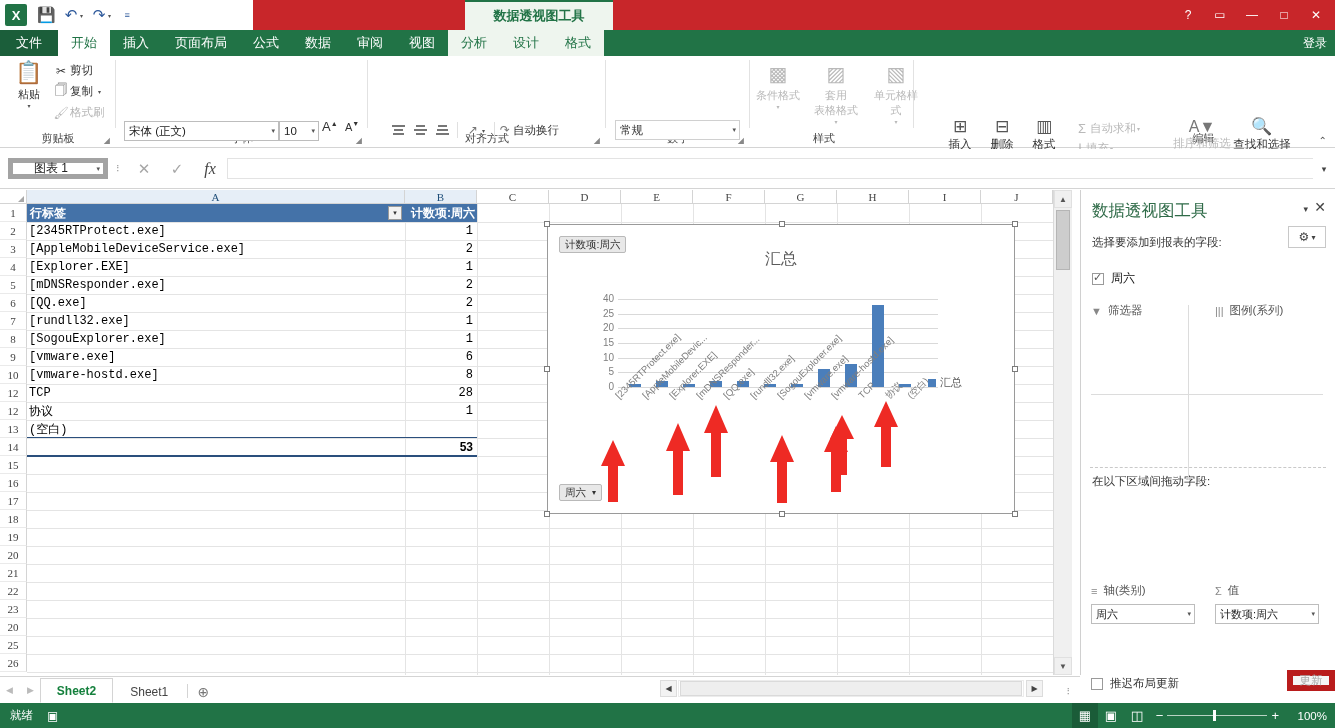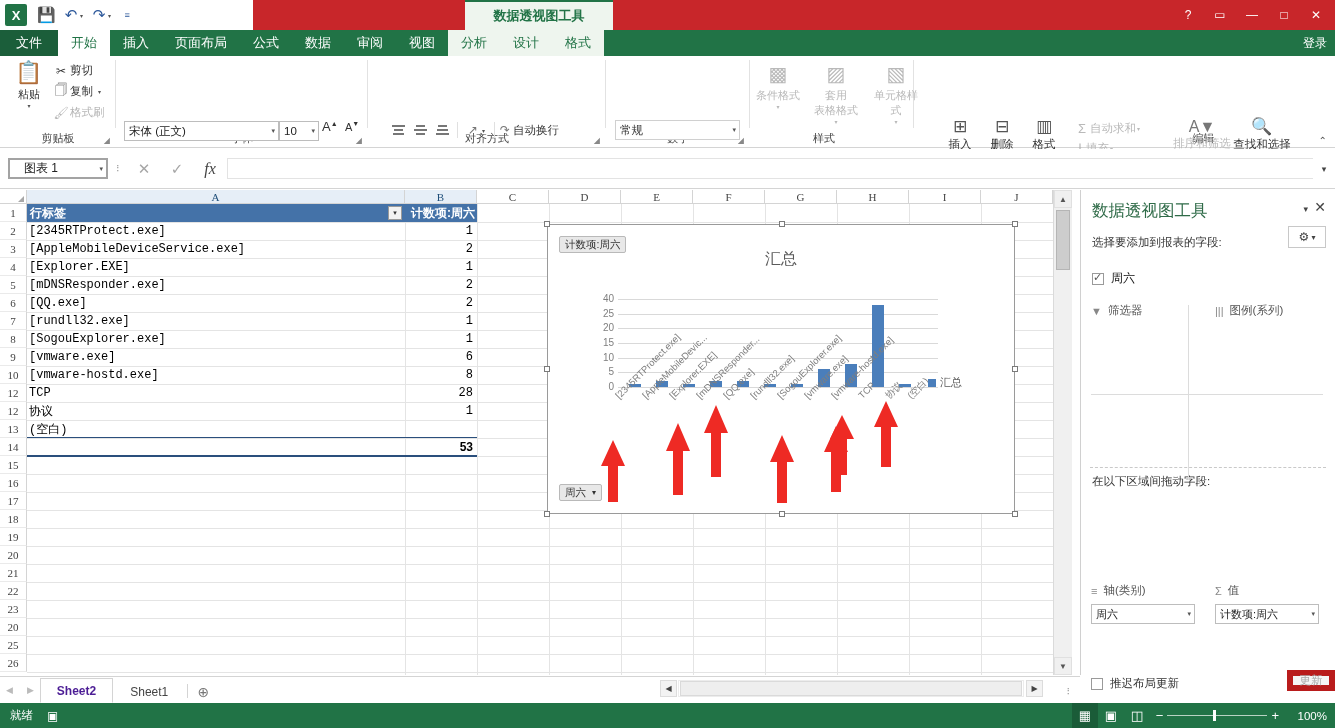--- a/index.html
+++ b/index.html
@@ -118,22 +118,22 @@
   .cellbtn { position:absolute; top:62px; width:40px; text-align:center; font-size:11.5px; color:#333; }
   .cellbtn .gi { font-size:17px; display:block; color:#555; }
 
   
   .ebtn { display:flex; align-items:center; height:20px; font-size:11.5px; color:#b9b9b9; gap:4px;}
   .ebtn.dark { color:#333; }
 
   
   .fbar { position:absolute; left:0; top:149px; width:1335px; height:40px; background:#fff;
           border-bottom:1px solid #d4d4d4; display:flex; align-items:center; }
-  .namebox { margin-left:8px; width:100px; height:21px; border:2px solid #a3a3a3; background:#fff;
-             font-size:12px; display:flex; align-items:center; padding-left:14px; color:#222;}
+  .namebox { margin-left:8px; width:100px; height:21px; border:5px solid #a3a3a3; background:#fff;
+             font-size:12px; display:flex; align-items:center; padding-left:21px; color:#222;}
   .fb-dots { margin:0 8px; color:#999; font-size:11px; letter-spacing:0; }
   .fb-ic { width:33px; height:24px; display:flex; align-items:center; justify-content:center;
            font-size:15px; color:#a6a6a6;}
   .fb-ic.fx { font-style:italic; font-family:"Liberation Serif", serif; color:#444; font-size:16px;}
   .fb-input { flex:1; height:21px; border:1px solid #e3e3e3; border-right:none; background:#fff;
               margin-right:0; }
   .fb-drop { width:22px; height:24px; display:flex;align-items:center;justify-content:center;
              font-size:9px; color:#444;}
 
   
@@ -238,21 +238,21 @@
            font-size:11.5px; color:#333;}
   .updbtn { position:absolute; right:0; top:670px; width:48px; height:21px; border:6px solid #b91c1c;
             background:#f5f5f5; color:#aaa; font-size:11.5px; display:flex;align-items:center;justify-content:center;}
 
   
   .sheetbar { position:absolute; left:0; top:676px; width:1080px; height:27px; background:#fff;
               border-top:1px solid #d4d4d4; display:flex; align-items:flex-end; }
   .tabarrows { display:flex; align-items:center; height:27px; padding:0 6px; gap:14px; color:#bbb; font-size:9px;}
   .stab { height:23px; padding:0 16px; font-size:12px; display:flex; align-items:center; color:#444;
           border:1px solid transparent; }
-  .stab.active { background:#fff; color:#4c1d95; font-weight:bold; border:1px solid #d4d4d4;
+  .stab.active { background:#fff; color:#15803d; font-weight:bold; border:1px solid #d4d4d4;
                  border-bottom-color:#fff; height:25px;margin-top:20px;}
   .stab-div { width:1px; height:14px; background:#d4d4d4; margin:0 2px 5px 2px;}
   .addsheet { width:26px; height:23px; display:flex;align-items:center;justify-content:center;
               font-size:14px; color:#777;}
   .sheet-dots { margin-left:auto; margin-right:10px; color:#999; font-size:11px; margin-bottom:5px;}
   .hscroll { position:absolute; left:660px; top:680px; width:400px; height:18px; }
   .hs-arrow { position:absolute; width:17px; height:17px; border:1px solid #dcdcdc; background:#f3f3f3;
               display:flex;align-items:center;justify-content:center;font-size:8px; color:#444;}
   .hs-track { position:absolute; left:18px; top:0; width:346px; height:17px; background:#fff;
               border:1px solid #ececec;}

